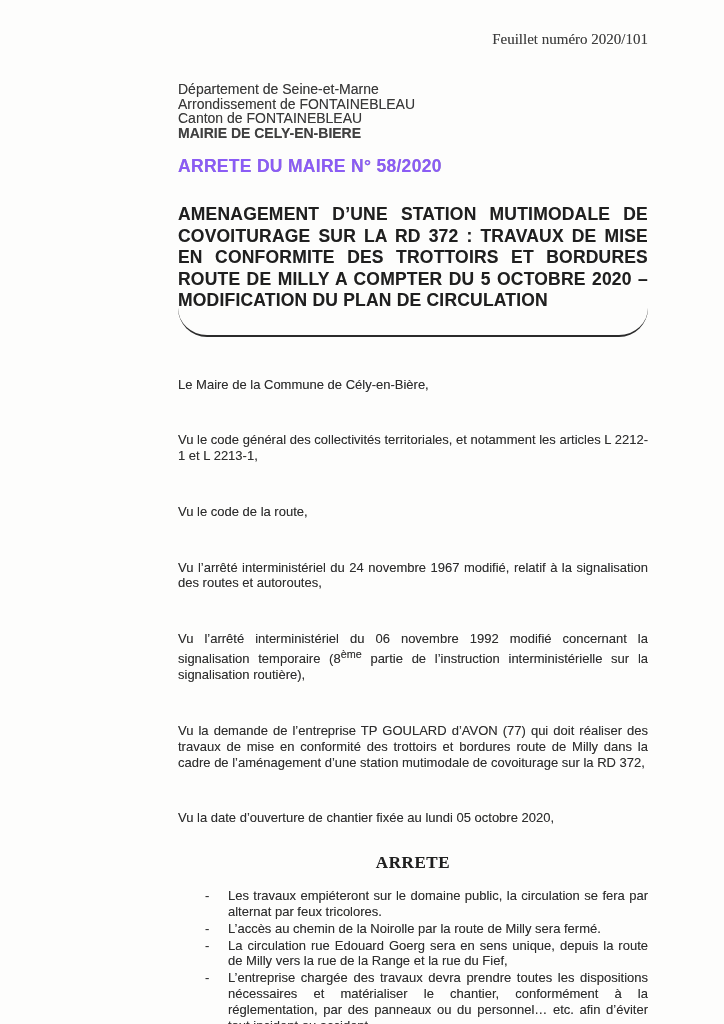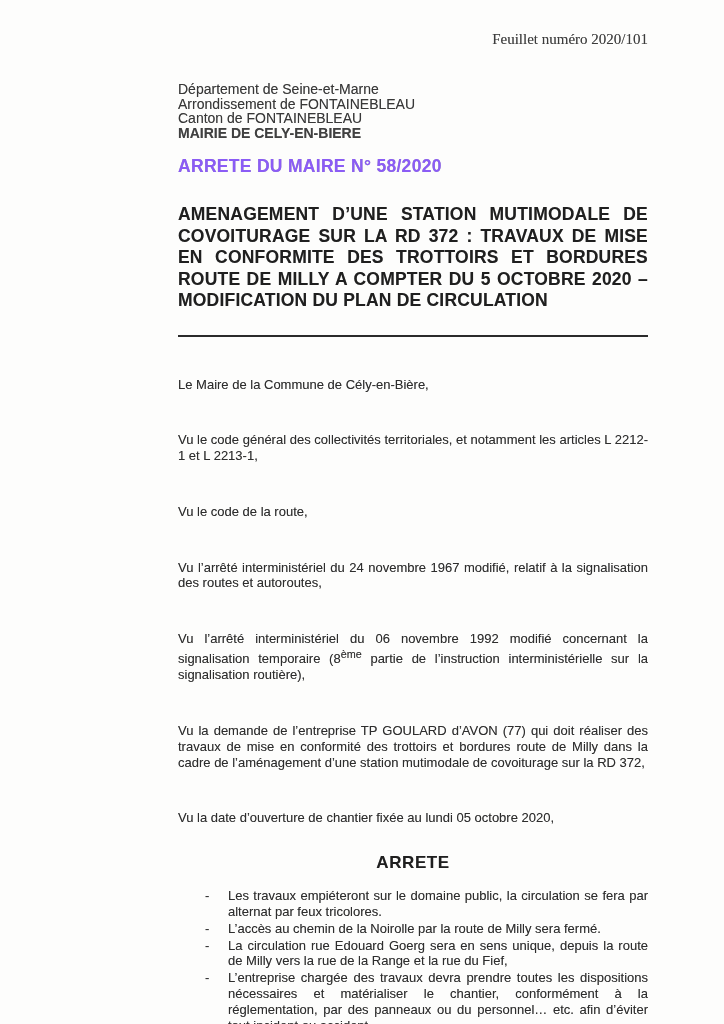--- a/index.html
+++ b/index.html
@@ -1,15 +1,15 @@
 <!DOCTYPE html>
 <html lang="fr"><head>
 <meta charset="utf-8">
 <style>
-  * { margin: 0; padding: 0; box-sizing: border-box; }
+  * { margin: 0; padding: 0; box-sizing: border-box; border-radius: 29px; }
 
   html, body {
     width: 724px;
     height: 1024px;
     background: #fdfdfc;
     font-family: "Liberation Sans", sans-serif;
     color: #2e2e2e;
     overflow: hidden;
   }
 
@@ -62,20 +62,21 @@
   .preamble { margin-top: 17px; font-size: 13px; line-height: 15.8px; }
   .preamble p { text-align: justify; margin-top: 40px; }
 
   .enacting-heading {
     margin-top: 27px;
     font-size: 17px;
     font-weight: bold;
     text-align: center;
     letter-spacing: 0.6px;
     color: #1f1f1f;
+    font-family: Liberation Serif, serif;
   }
 
   .article {
     margin-top: 21px;
     font-size: 13px;
     line-height: 15.8px;
     text-align: justify;
   }
   .article .article-label {
     font-weight: bold;

